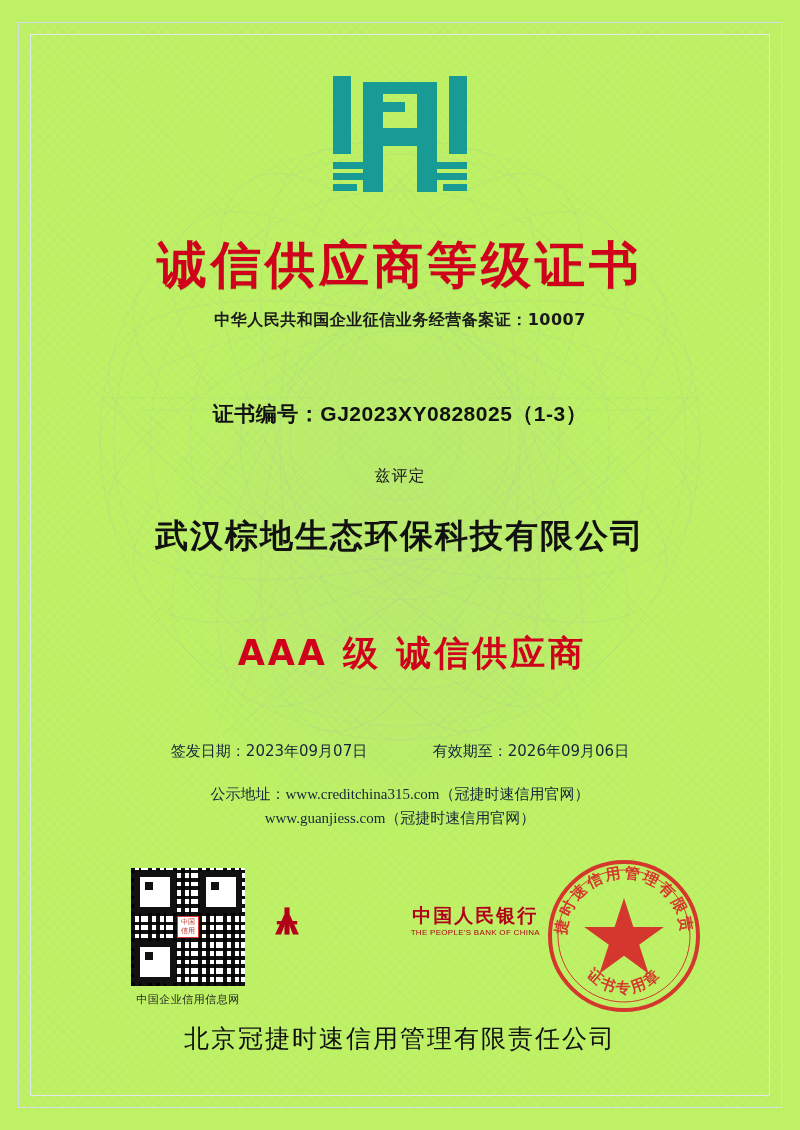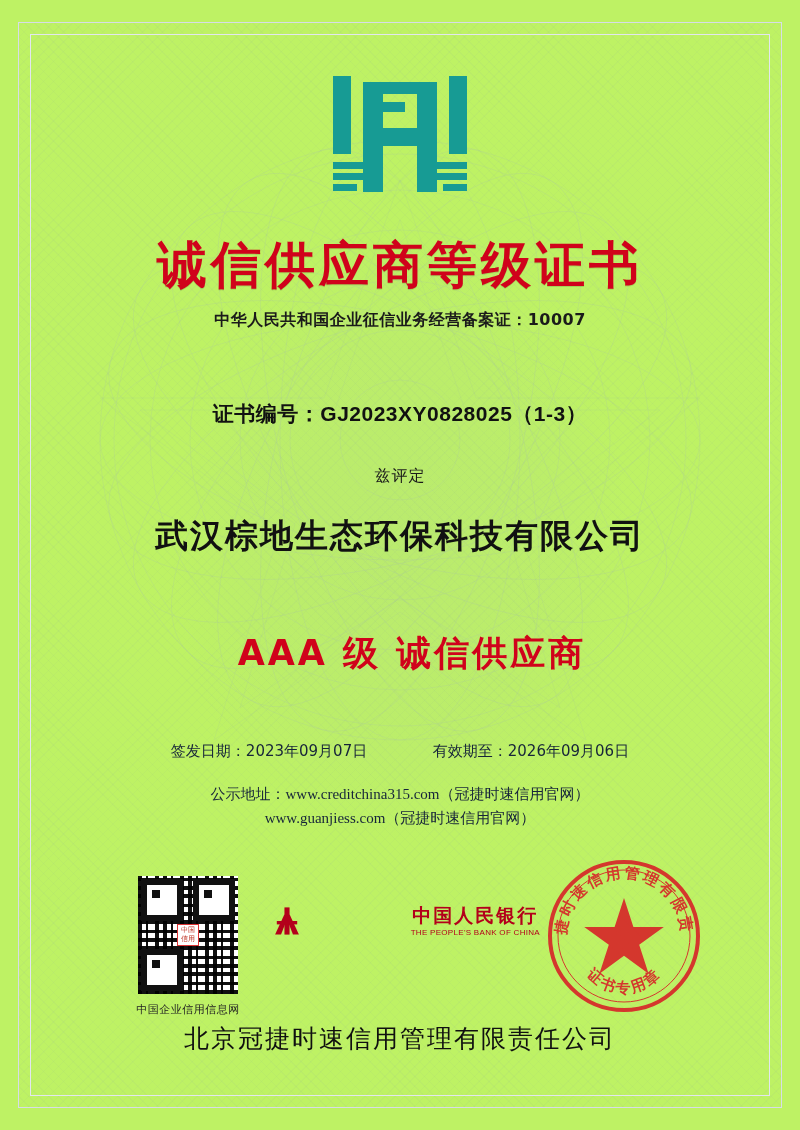--- a/index.html
+++ b/index.html
@@ -176,23 +176,23 @@
   
   .qr-block {
     position: absolute;
     left: 118px;
     top: 868px;
     width: 140px;
     text-align: center;
   }
   .qr-code {
     position: relative;
-    width: 100px;
+    width: 114px;
     height: 118px;
-    margin: 8px auto;
+    margin: 0 auto;
     background-color: #ffffff;
     background-image:
       repeating-linear-gradient(90deg, #111 0 4px, #fff 4px 8px, #111 8px 10px, #fff 10px 17px, #111 17px 21px, #fff 21px 25px),
       repeating-linear-gradient(0deg, #111 0 4px, #fff 4px 9px, #111 9px 12px, #fff 12px 18px, #111 18px 22px, #fff 22px 26px);
     background-blend-mode: multiply;
   }
   .qr-finder {
     position: absolute;
     width: 30px; height: 30px;
     background: #fff;

